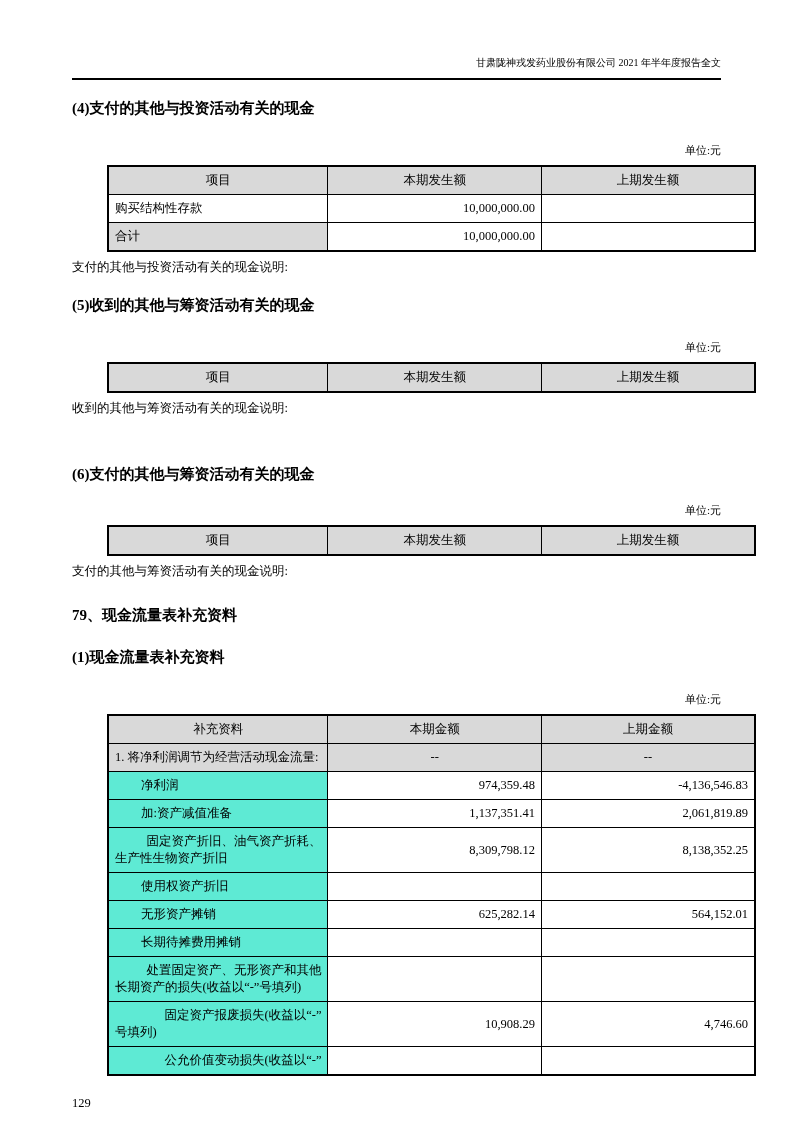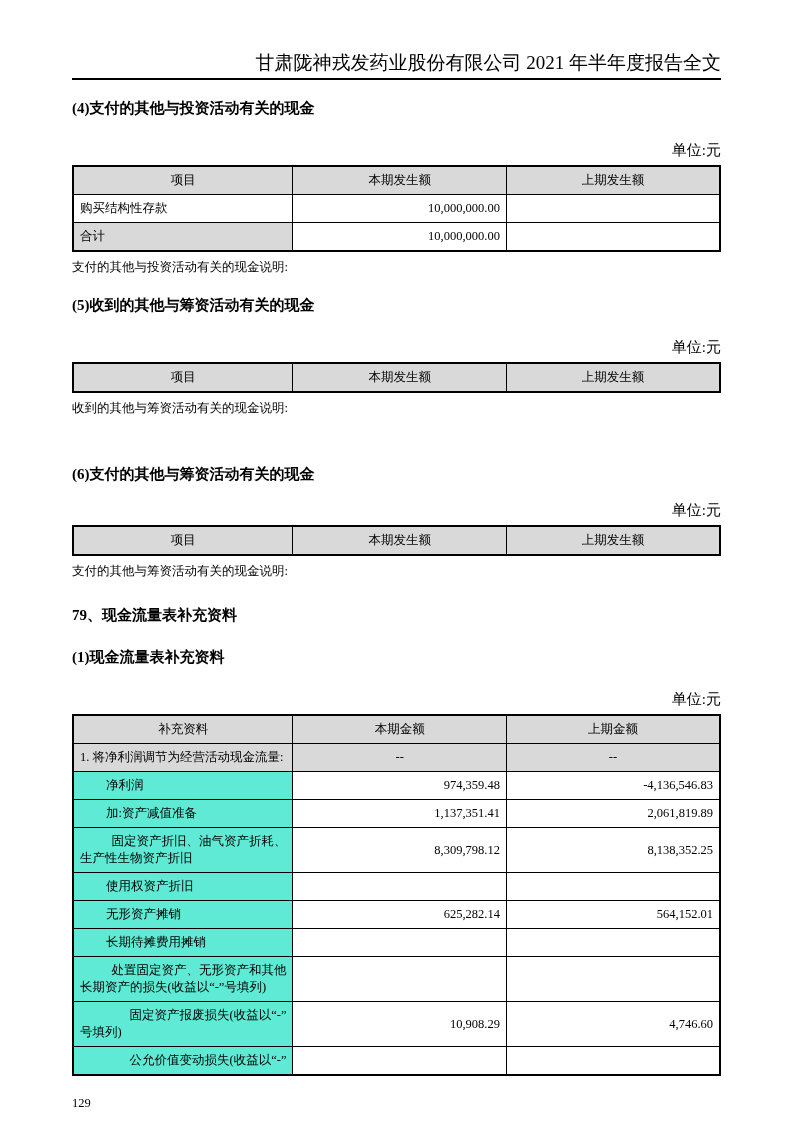--- a/index.html
+++ b/index.html
@@ -10,47 +10,48 @@
     padding:0 72px;
     background:#ffffff;
     color:#000;
     font-family:"Liberation Serif","DejaVu Serif",serif;
     overflow:hidden;
   }
   .doc-header{
     padding-top:54px;
     padding-bottom:7px;
     text-align:right;
-    font-size:19px;
+    font-size:10px;
     line-height:17px;
     border-bottom:2px solid #000;
   }
   .section-heading{
     margin:18px 0 0 0;
     font-size:15px;
     font-weight:bold;
     line-height:20px;
   }
   .mt20{margin-top:20px;}
   .mt22{margin-top:22px;}
   .mt26{margin-top:26px;}
   .mt30{margin-top:48px;}
   .unit-label{
     margin-top:24px;
     text-align:right;
-    font-size:15px;
+    font-size:11px;
     line-height:16px;
   }
   .unit-tight{margin-top:18px;}
   table{
     width:100%;
     border-collapse:collapse;
     table-layout:fixed;
     margin-top:7px;
     border:2px solid #000;
+    margin-left:35px;
   }
   th,td{
     border:1px solid #000;
     font-size:12.5px;
     font-weight:normal;
     line-height:17px;
     padding:5px 6px;
     vertical-align:middle;
     overflow:hidden;
   }

